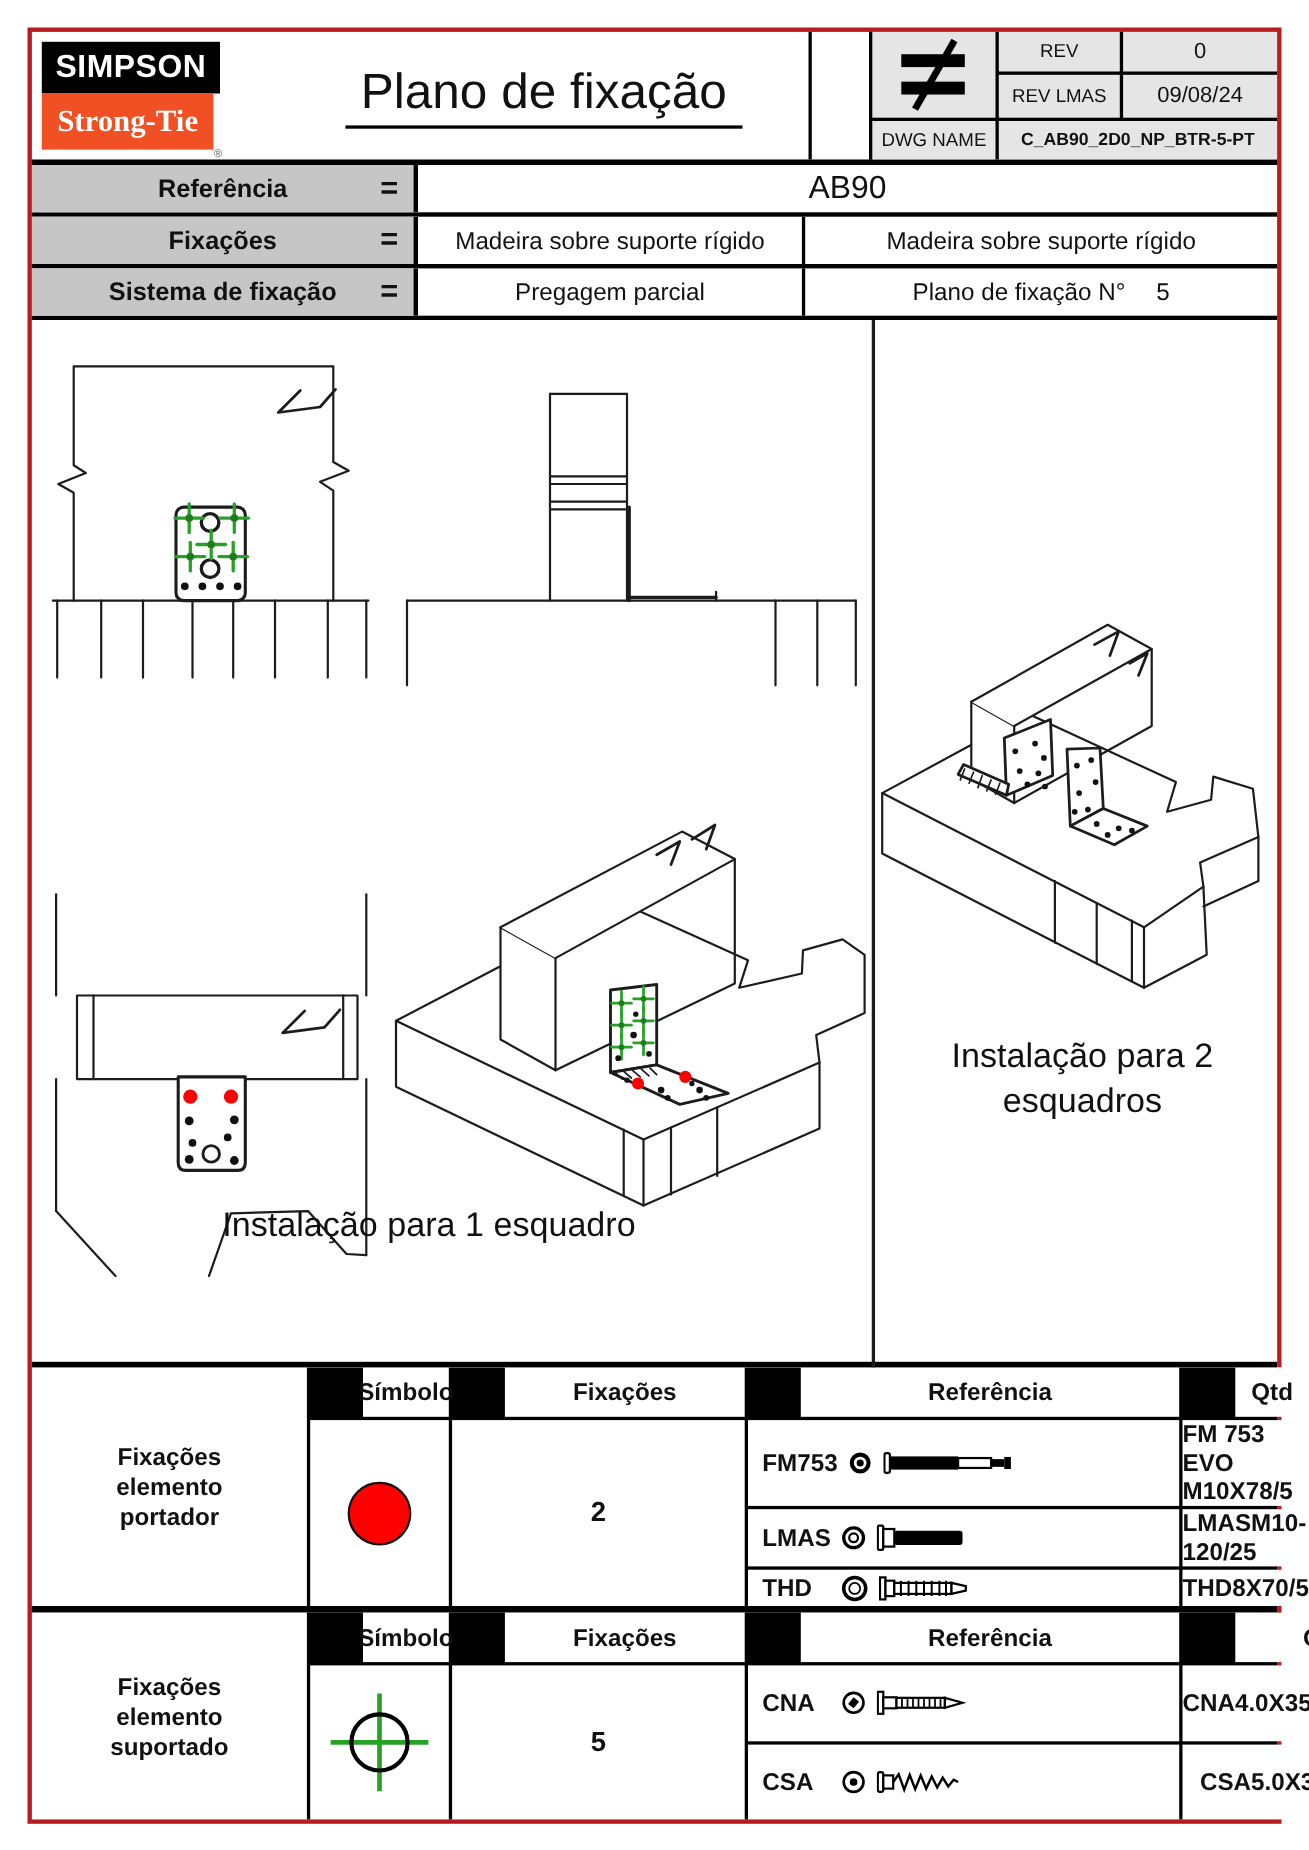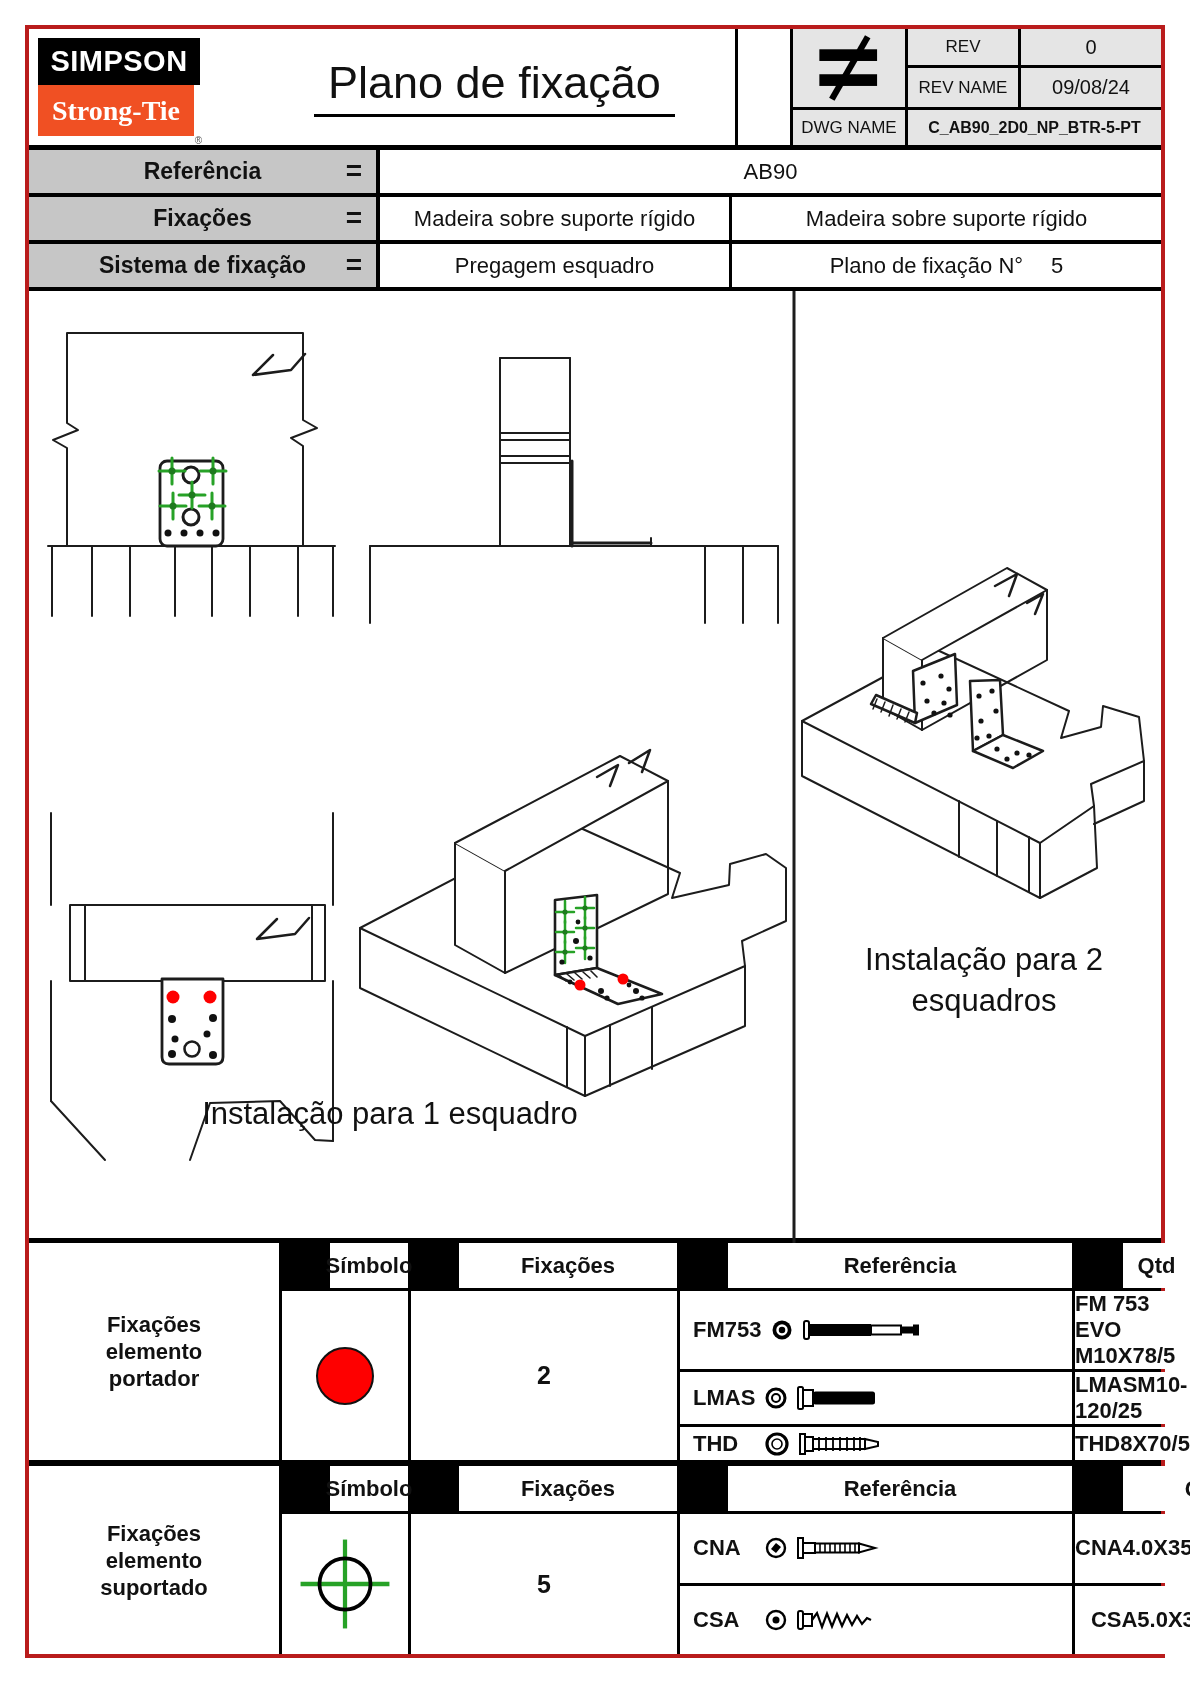--- a/index.html
+++ b/index.html
@@ -29,21 +29,21 @@
   .tval { font-size:20px; }
   .dwgVal { grid-column:2/4; font-size:16px; font-weight:600; }
 
   
   .inforow { height:47px; border-bottom:4px solid #000; display:flex; }
   .il { width:351px; background:#c6c6c6; border-right:4px solid #000; position:relative;
         display:flex; align-items:center; justify-content:center; }
   .il .lab { font-weight:bold; font-size:23px; }
   .eq { position:absolute; right:14px; top:50%; transform:translateY(-54%); font-weight:800; font-size:28px; }
   .iv { flex:1; display:flex; }
-  .ivFull { flex:1; display:flex; align-items:center; justify-content:center; font-size:22px; }
+  .ivFull { flex:1; display:flex; align-items:center; justify-content:center; font-size:29px; }
   .ivL { width:352px; border-right:3px solid #000; display:flex; align-items:center; justify-content:center; font-size:22px; }
   .ivR { flex:1; display:flex; align-items:center; justify-content:center; font-size:22px; gap:28px; }
 
   
   .main { height:952px; border-bottom:5px solid #000; position:relative; background:#fff; }
   .main svg.scene { position:absolute; left:0; top:0; }
   .cap { position:absolute; font-size:31px; text-align:center; color:#111; }
   .cap1 { left:136px; top:805px; width:450px; }
   .cap2 { left:790px; top:648px; width:330px; line-height:41px; }
 
@@ -86,21 +86,21 @@
         <div class="tgrid">
           <div class="neqCell">
             <svg width="78" height="66" viewBox="0 0 100 84">
               <rect x="12" y="18" width="74" height="15" fill="#000"></rect>
               <rect x="12" y="50" width="74" height="15" fill="#000"></rect>
               <line x1="28" y1="82" x2="74" y2="2" stroke="#000" stroke-width="8"></line>
             </svg>
           </div>
           <div class="tlab">REV</div>
           <div class="tval">0</div>
-          <div class="tlab">REV NAME</div>
+          <div class="tlab">REV LMAS</div>
           <div class="tval">09/08/24</div>
           <div class="tlab">DWG NAME</div>
           <div class="dwgVal">C_AB90_2D0_NP_BTR-5-PT</div>
         </div>
       </div>
     </div>
 
     <div class="inforow">
       <div class="il">
           <span class="lab">Referência</span>
@@ -119,21 +119,21 @@
         <div class="ivL">Madeira sobre suporte rígido</div>
         <div class="ivR">Madeira sobre suporte rígido</div>
       </div>
     </div>
     <div class="inforow">
       <div class="il">
           <span class="lab">Sistema de fixação</span>
         <span class="eq">=</span>
         </div>
       <div class="iv">
-        <div class="ivL">Pregagem esquadro</div>
+        <div class="ivL">Pregagem parcial</div>
         <div class="ivR">
           <span>Plano de fixação N°</span>
           <span>5</span>
         </div>
       </div>
     </div>
 
     <div class="main">
       <svg class="scene" width="1132" height="952" viewBox="0 0 1132 952" fill="none" stroke="#1c1c1c" stroke-width="2" stroke-linejoin="round" stroke-linecap="round">
         <defs>

